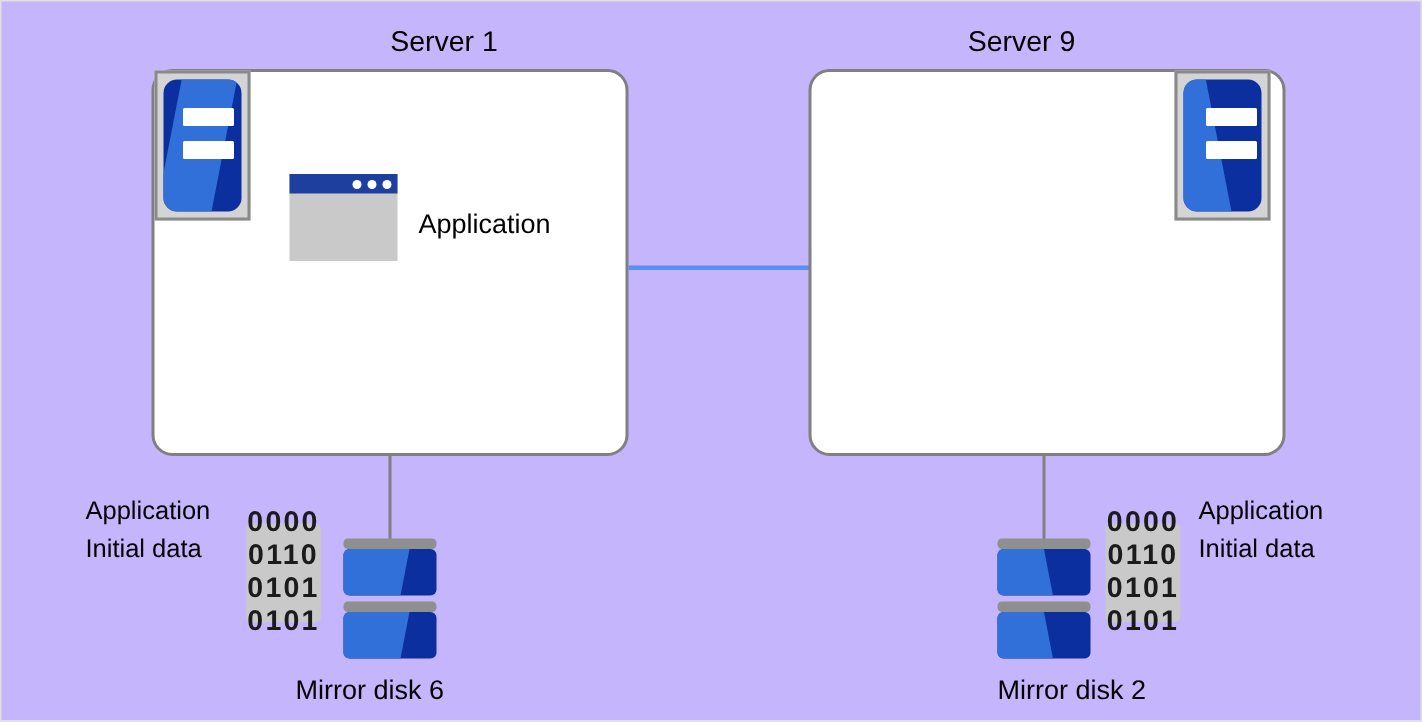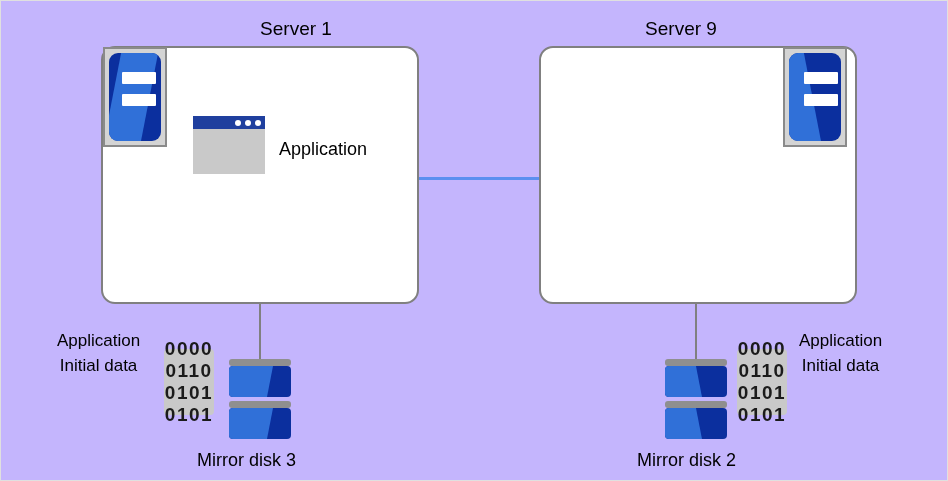--- a/index.html
+++ b/index.html
@@ -14,21 +14,21 @@
     position: relative;
     width: 948px;
     height: 481px;
     background: #c4b5fd;
     border: 1px solid #e0e0e0;
     box-sizing: border-box;
     overflow: hidden;
   }
 
   
-  .abs { position: absolute; text-align: center; }
+  .abs { position: absolute; }
 
   
   .server-title {
     font-size: 19px;
     color: #000000;
     white-space: nowrap;
     text-align: center;
     line-height: 1;
   }
 
@@ -250,21 +250,21 @@
     <div class="platter" style="height:31px;">
       <div class="shine"></div>
     </div>
     <div class="gap"></div>
     <div class="platter-bar"></div>
     <div class="platter" style="height:31px;">
       <div class="shine"></div>
     </div>
   </div>
 
-  <div class="abs label" style="left:196px; top:450px;">Mirror disk 3</div>
+  <div class="abs label" style="left:196px; top:450px;">Mirror disk 6</div>
 
   <div class="abs v-connector" style="left:694px; top:303px; width:2px; height:56px;"></div>
 
   <div class="abs data-icon" style="left:736px; top:348px; width:50px; height:66px;">
     <div class="row">0000</div>
     <div class="row">0110</div>
     <div class="row">0101</div>
     <div class="row">0101</div>
   </div>
 
@@ -278,15 +278,15 @@
     <div class="platter" style="height:31px;">
       <div class="shine mirrored"></div>
     </div>
     <div class="gap"></div>
     <div class="platter-bar"></div>
     <div class="platter" style="height:31px;">
       <div class="shine mirrored"></div>
     </div>
   </div>
 
-  <div class="abs label" style="left:636px; top:450px;">Mirror disk 2</div>
+  <div class="abs label" style="left:664px; top:450px;">Mirror disk 2</div>
 
 </div>
 
 </body></html>

